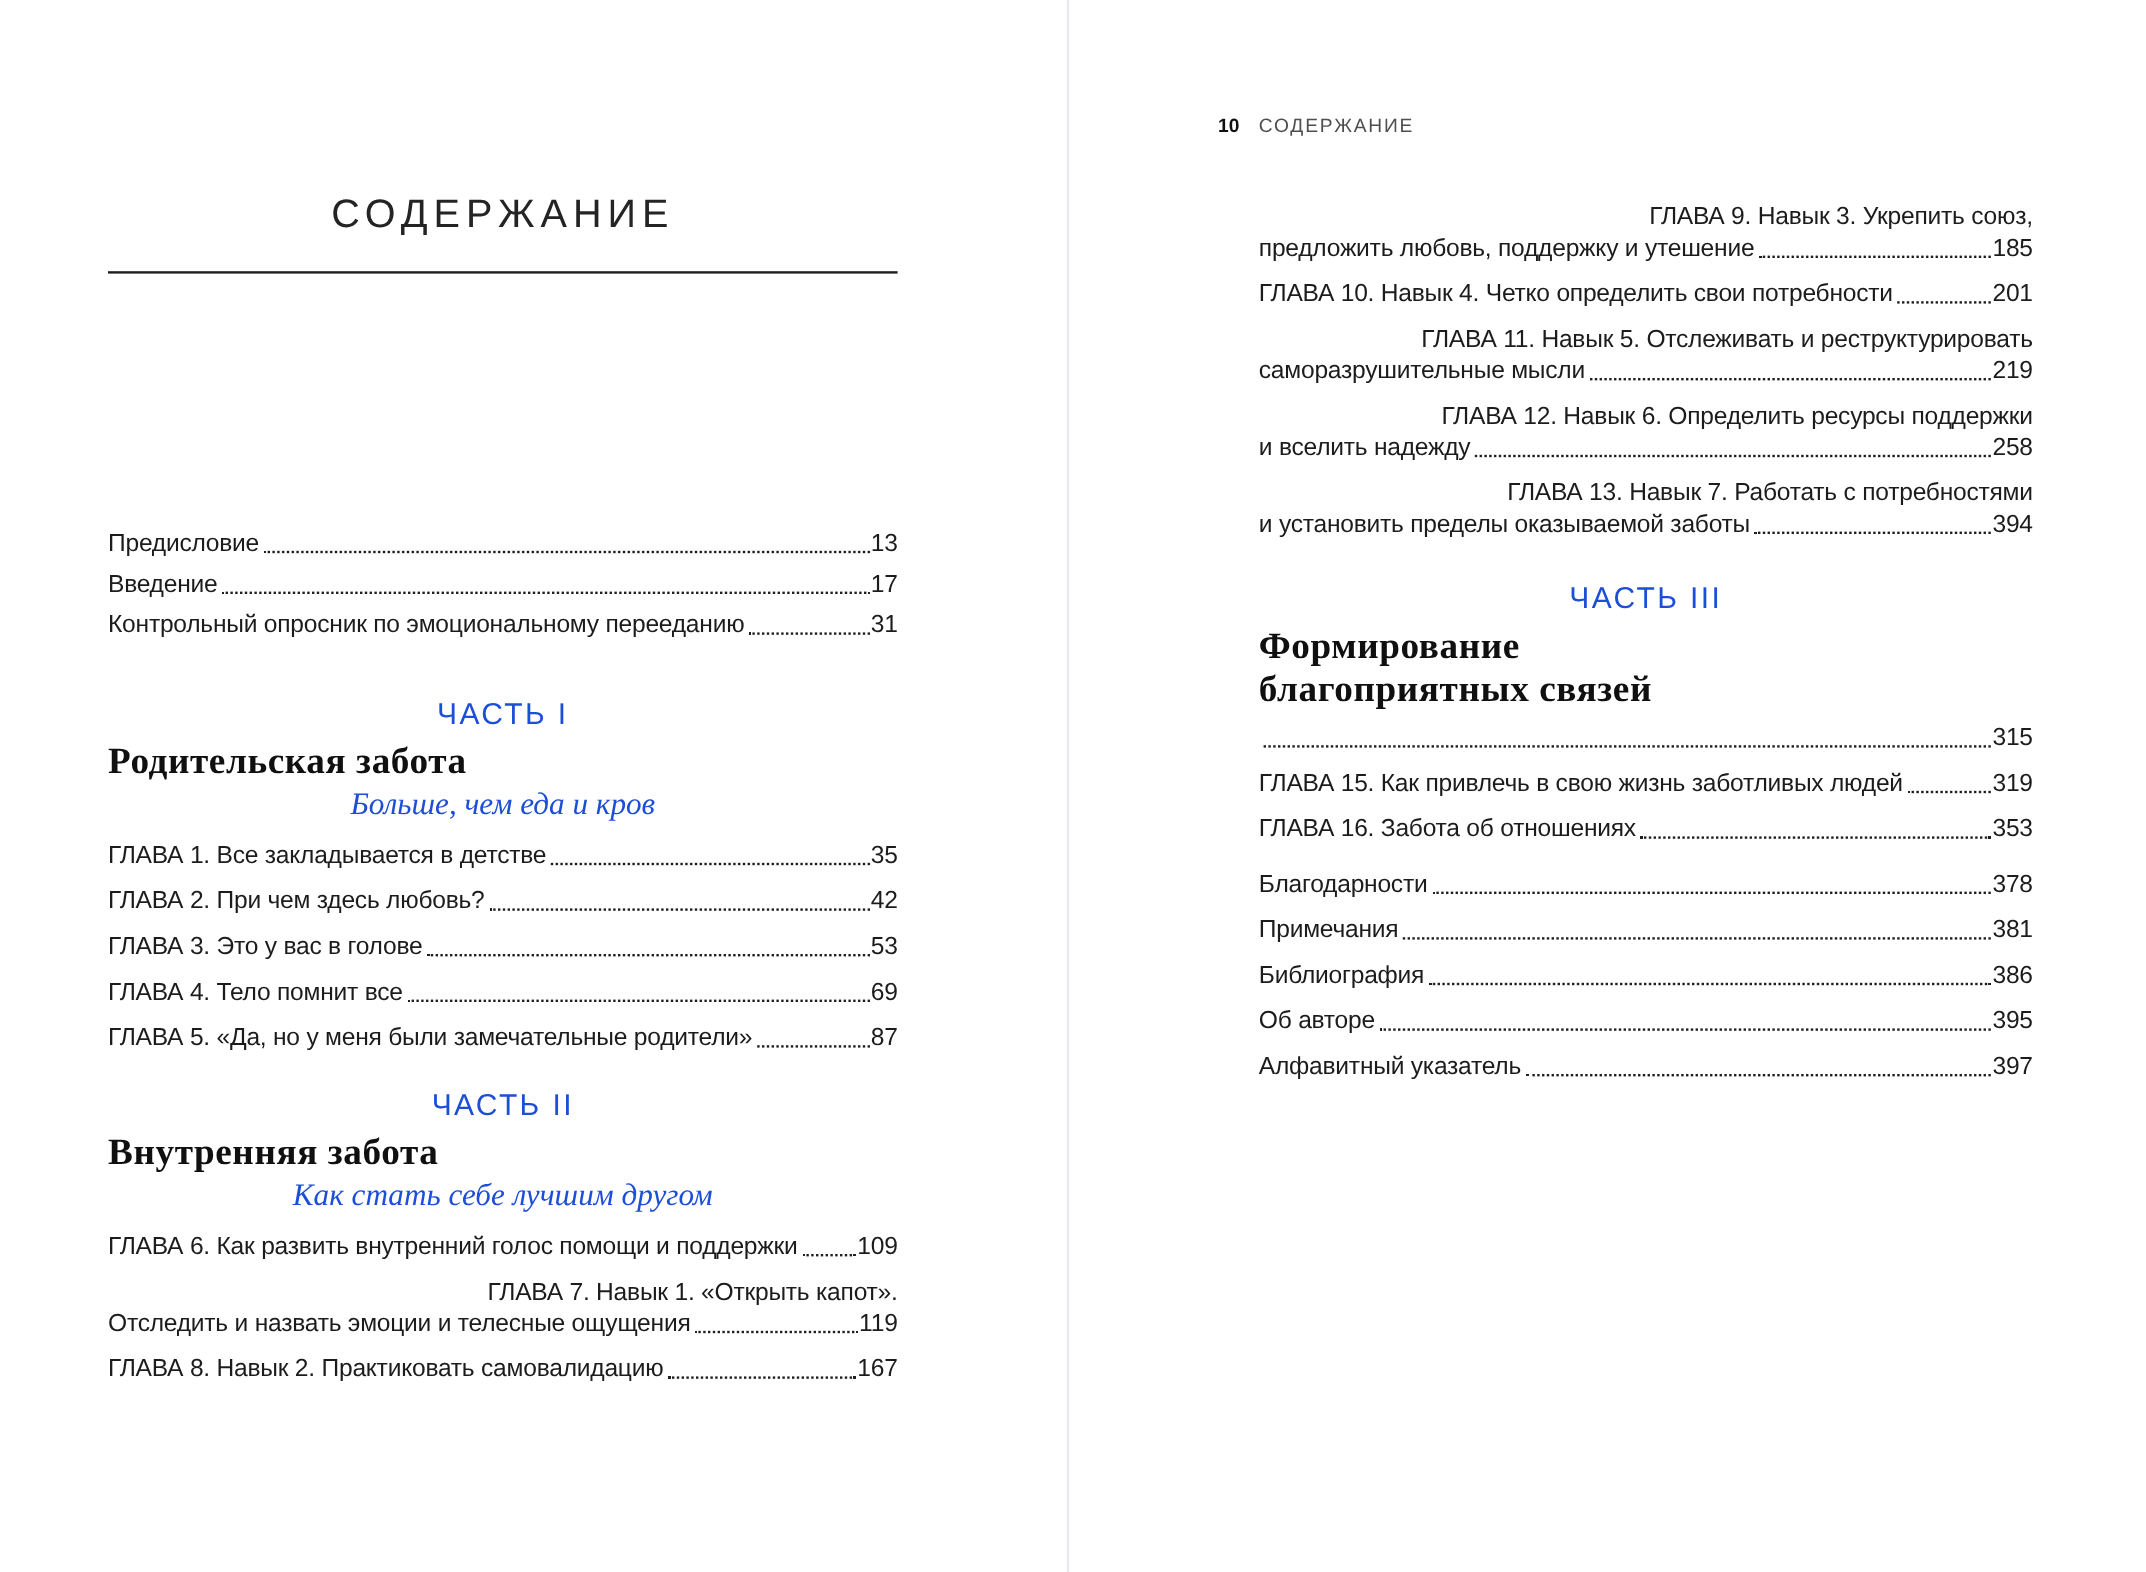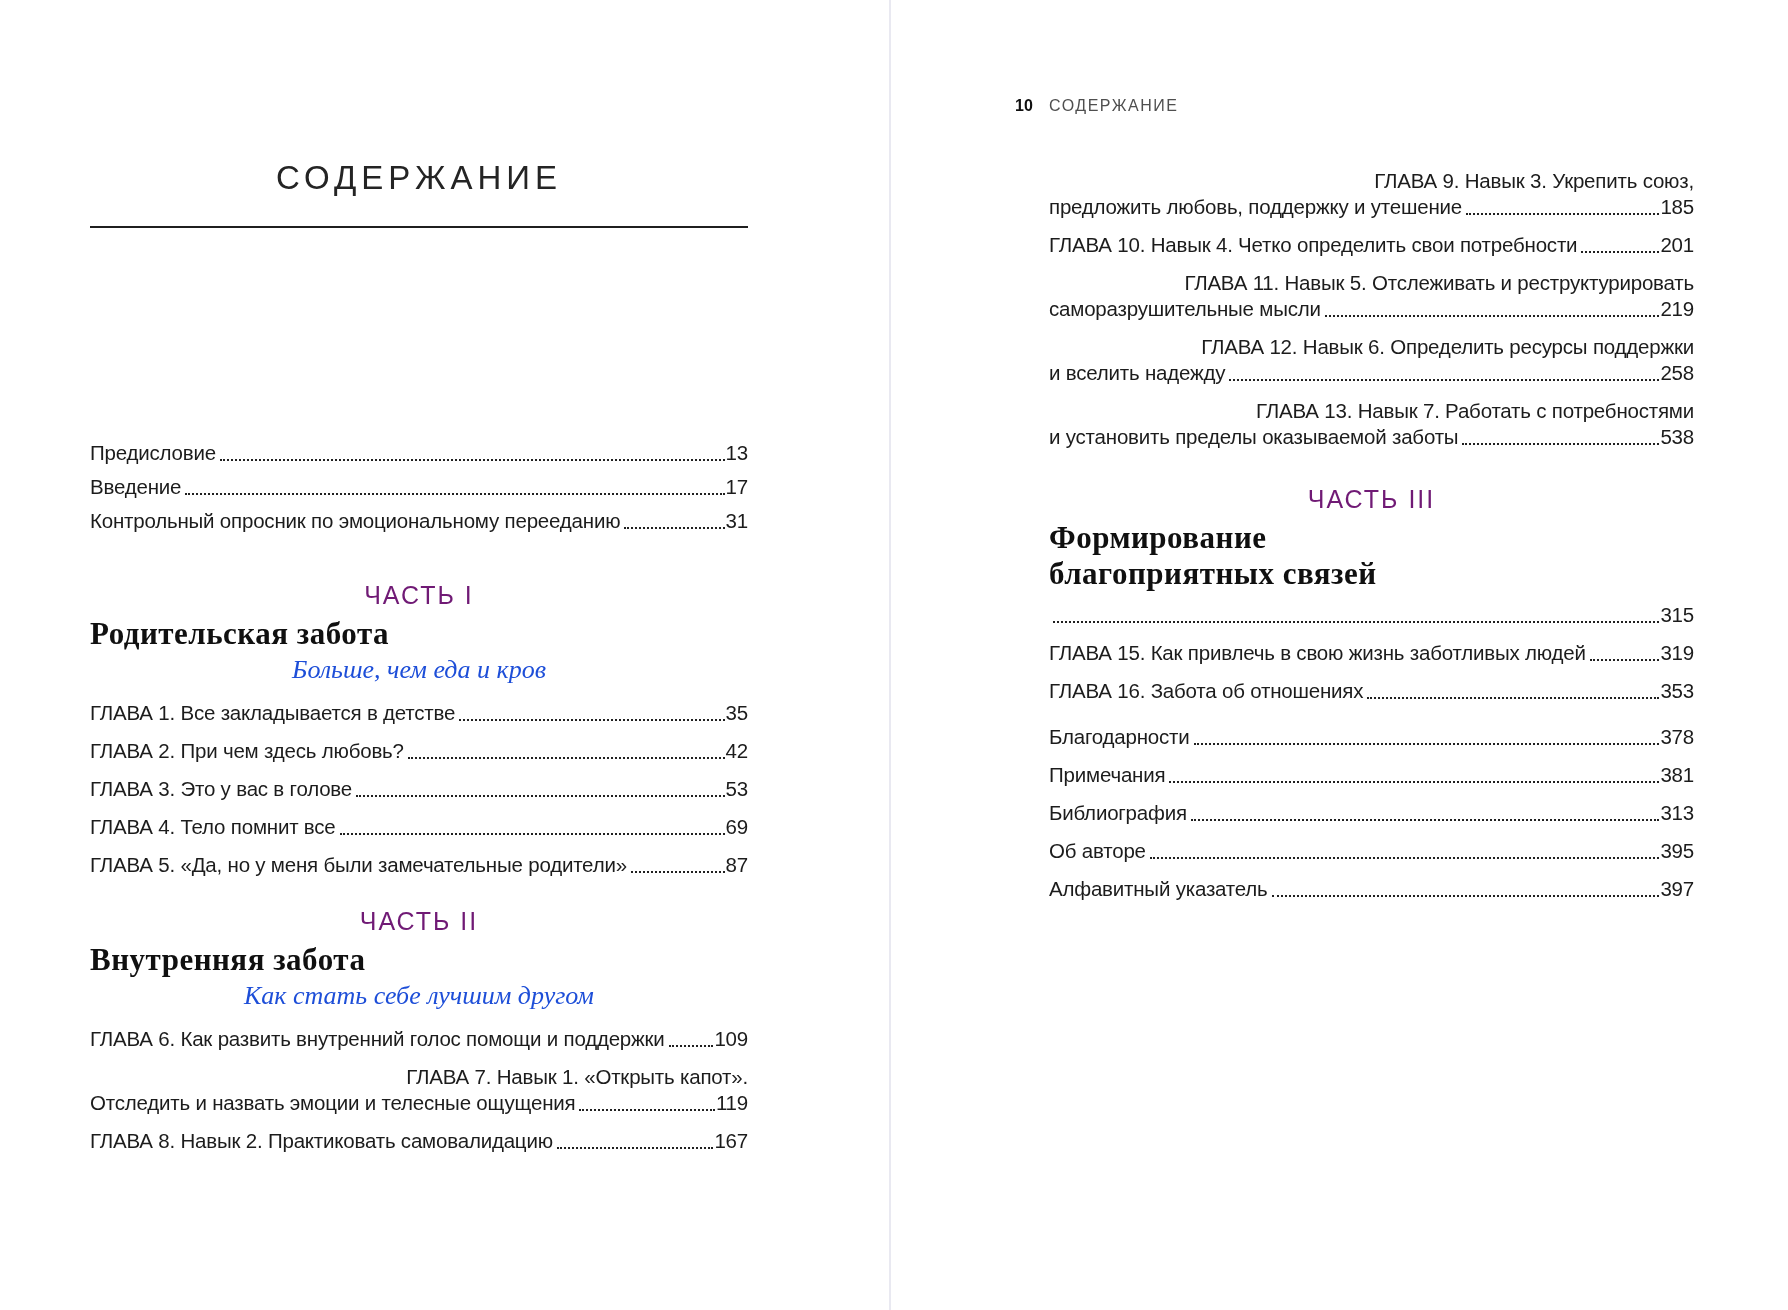--- a/index.html
+++ b/index.html
@@ -38,21 +38,21 @@
     margin:0 1px 5px 4px;
   }
   .toc-row .pageno { white-space:nowrap; }
   .entry-line1 { font-size:20.5px; line-height:26px; letter-spacing:-0.2px;text-align:right; }
 
   .front-list { margin-top:212px; }
   .front-list .toc-row { margin-bottom:8px; }
 
   .part-kicker {
     text-align:center; font-size:25px; line-height:30px;
-    letter-spacing:2px; color:#701a75; font-weight:400;
+    letter-spacing:2px; color:#1d4ed8; font-weight:400;
   }
   .part-title {
     text-align:left; font-family:"Liberation Serif", serif;
     font-weight:700; font-size:31px; line-height:36px; color:#101010;
     letter-spacing:0.5px;
   }
   .part-subtitle {
     text-align:center; font-family:"Liberation Serif", serif;
     font-weight:400; font-style:italic; font-size:26px; line-height:32px;
     color:#1d4ed8;
@@ -208,21 +208,21 @@
         <span>и вселить надежду</span>
         <span class="leader"></span>
         <span class="pageno">258</span>
       </div>
     </div>
     <div class="toc-entry">
       <div class="entry-line1">ГЛАВА 13. Навык 7. Работать с потребностями</div>
       <div class="toc-row">
         <span>и установить пределы оказываемой заботы</span>
         <span class="leader"></span>
-        <span class="pageno">538</span>
+        <span class="pageno">394</span>
       </div>
     </div>
   </div>
 
   <div class="heading-part3">
     <div class="part-kicker">ЧАСТЬ III</div>
     <div class="part-title">Формирование</div>
     <div class="part-title" style="margin-top:0;">благоприятных связей</div>
   </div>
 
@@ -250,21 +250,21 @@
       <span class="pageno">378</span>
     </div>
     <div class="toc-row">
       <span>Примечания </span>
       <span class="leader"></span>
       <span class="pageno">381</span>
     </div>
     <div class="toc-row">
       <span>Библиография</span>
       <span class="leader"></span>
-      <span class="pageno">313</span>
+      <span class="pageno">386</span>
     </div>
     <div class="toc-row">
       <span>Об авторе</span>
       <span class="leader"></span>
       <span class="pageno">395</span>
     </div>
     <div class="toc-row">
       <span>Алфавитный указатель </span>
       <span class="leader"></span>
       <span class="pageno">397</span>

